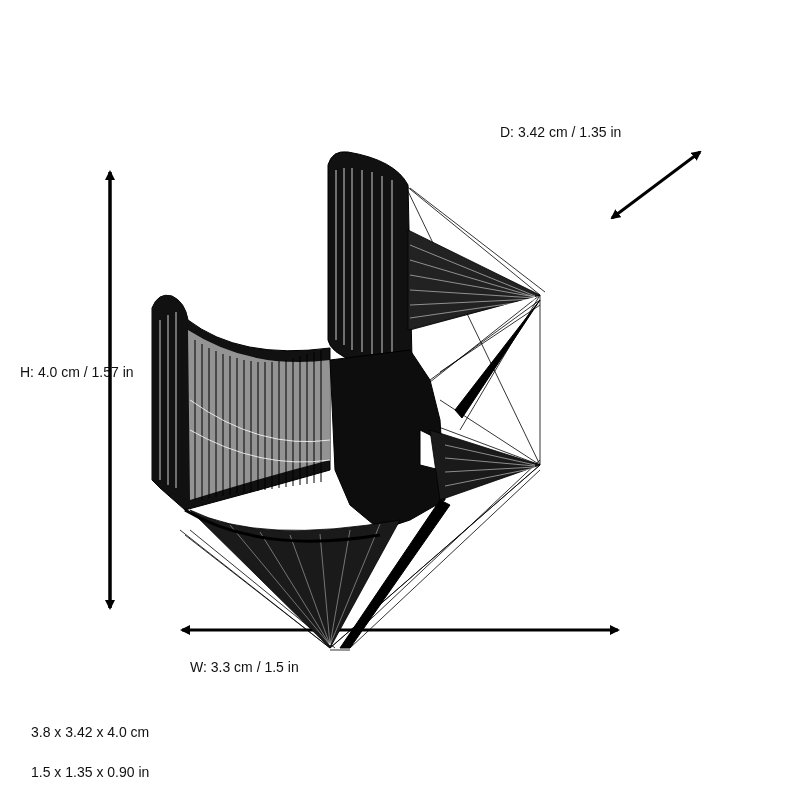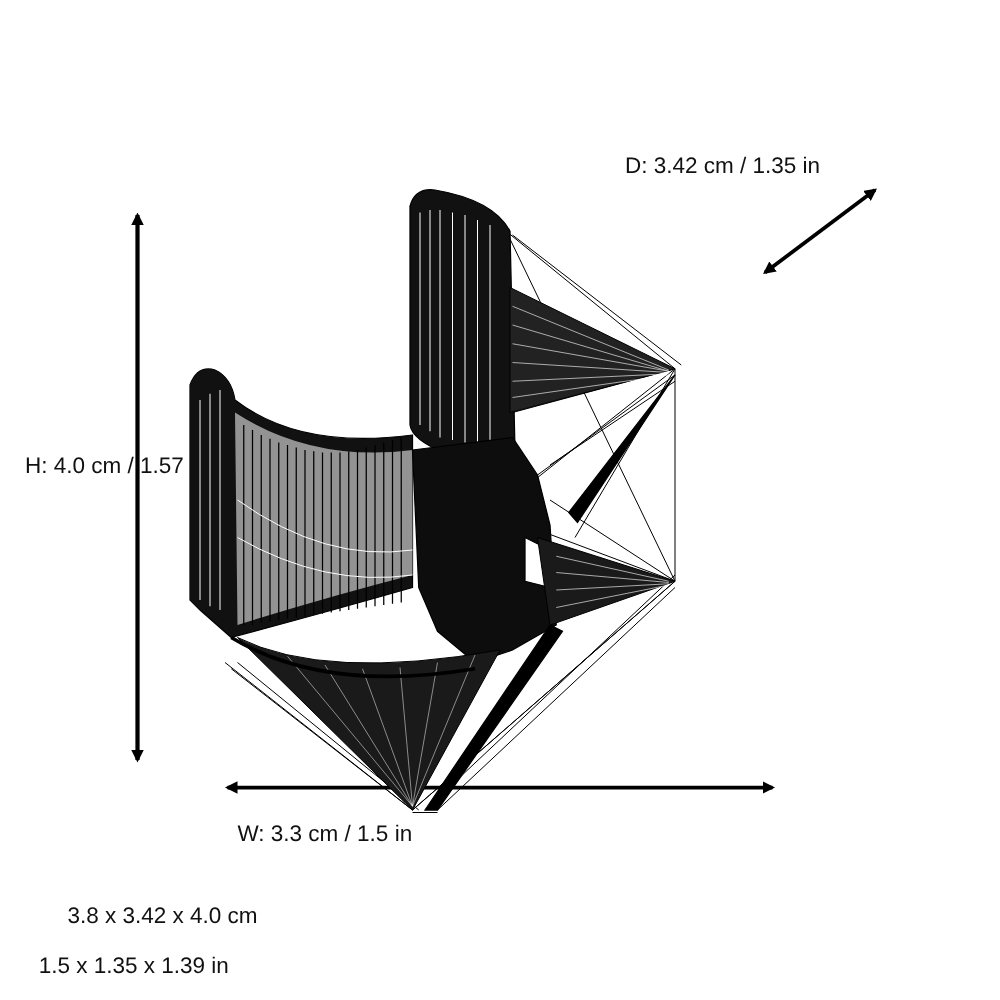--- a/index.html
+++ b/index.html
@@ -1,23 +1,23 @@
 <!DOCTYPE html>
 <html><head>
   <meta charset="utf-8">
   <style>
     html, body { margin: 0; padding: 0; background: #ffffff; }
     body { width: 800px; height: 800px; position: relative; overflow: hidden;
            font-family: "Liberation Sans", "DejaVu Sans", sans-serif; color: #000; }
     .canvas { position: absolute; left: 0; top: 0; width: 800px; height: 800px; }
-    .label { position: absolute; font-size: 18px; line-height: 20px; white-space: nowrap; color: #111; }
+    .label { position: absolute; font-size: 14px; line-height: 20px; white-space: nowrap; color: #111; }
     #label-depth { left: 500px; top: 122px; }
     #label-height { left: 20px; top: 362px; }
     #label-width { left: 190px; top: 657px; }
-    #summary-cm { left: 31px; top: 722px; margin-left: 23px; }
+    #summary-cm { left: 31px; top: 722px; }
     #summary-in { left: 31px; top: 762px; }
   </style>
 </head>
 <body>
 
 <svg class="canvas" viewBox="0 0 800 800" xmlns="http://www.w3.org/2000/svg">
   <defs>
     <marker id="arrow" markerWidth="10" markerHeight="10" refX="8" refY="5" orient="auto-start-reverse" markerUnits="userSpaceOnUse">
       <path d="M0,0 L10,5 L0,10 z" fill="#000"></path>
     </marker>
@@ -86,21 +86,21 @@
       <path d="M230,525 L330,645 M260,532 L330,645 M290,535 L330,645 M320,534 L330,645 M350,530 L330,645 M380,524 L330,645"></path>
     </g>
     <path d="M185,510 Q260,555 380,535" stroke="#000" stroke-width="3"></path>
   </g>
 </svg>
 
 <div class="label" id="label-depth">D: 3.42 cm / 1.35 in</div>
 <div class="label" id="label-height">H: 4.0 cm / 1.57 in</div>
 <div class="label" id="label-width">W: 3.3 cm / 1.5 in</div>
 <div class="label" id="summary-cm">3.8 x 3.42 x 4.0 cm</div>
-<div class="label" id="summary-in">1.5 x 1.35 x 1.39 in</div>
+<div class="label" id="summary-in">1.5 x 1.35 x 0.90 in</div>
 
 <svg class="canvas" viewBox="0 0 800 800" xmlns="http://www.w3.org/2000/svg" style="pointer-events:none">
   <path d="M152,308 Q158,292 172,296 Q185,302 188,320 L188,500 L160,488 L152,480 Z" fill="#111"></path>
   <g stroke="#fff" stroke-width="0.8">
     <path d="M160,320 V480 M168,315 V485 M176,312 V488"></path>
   </g>
   <line x1="110" y1="172" x2="110" y2="608" stroke="#000" stroke-width="3"></line>
 </svg>
 
 </body></html>

